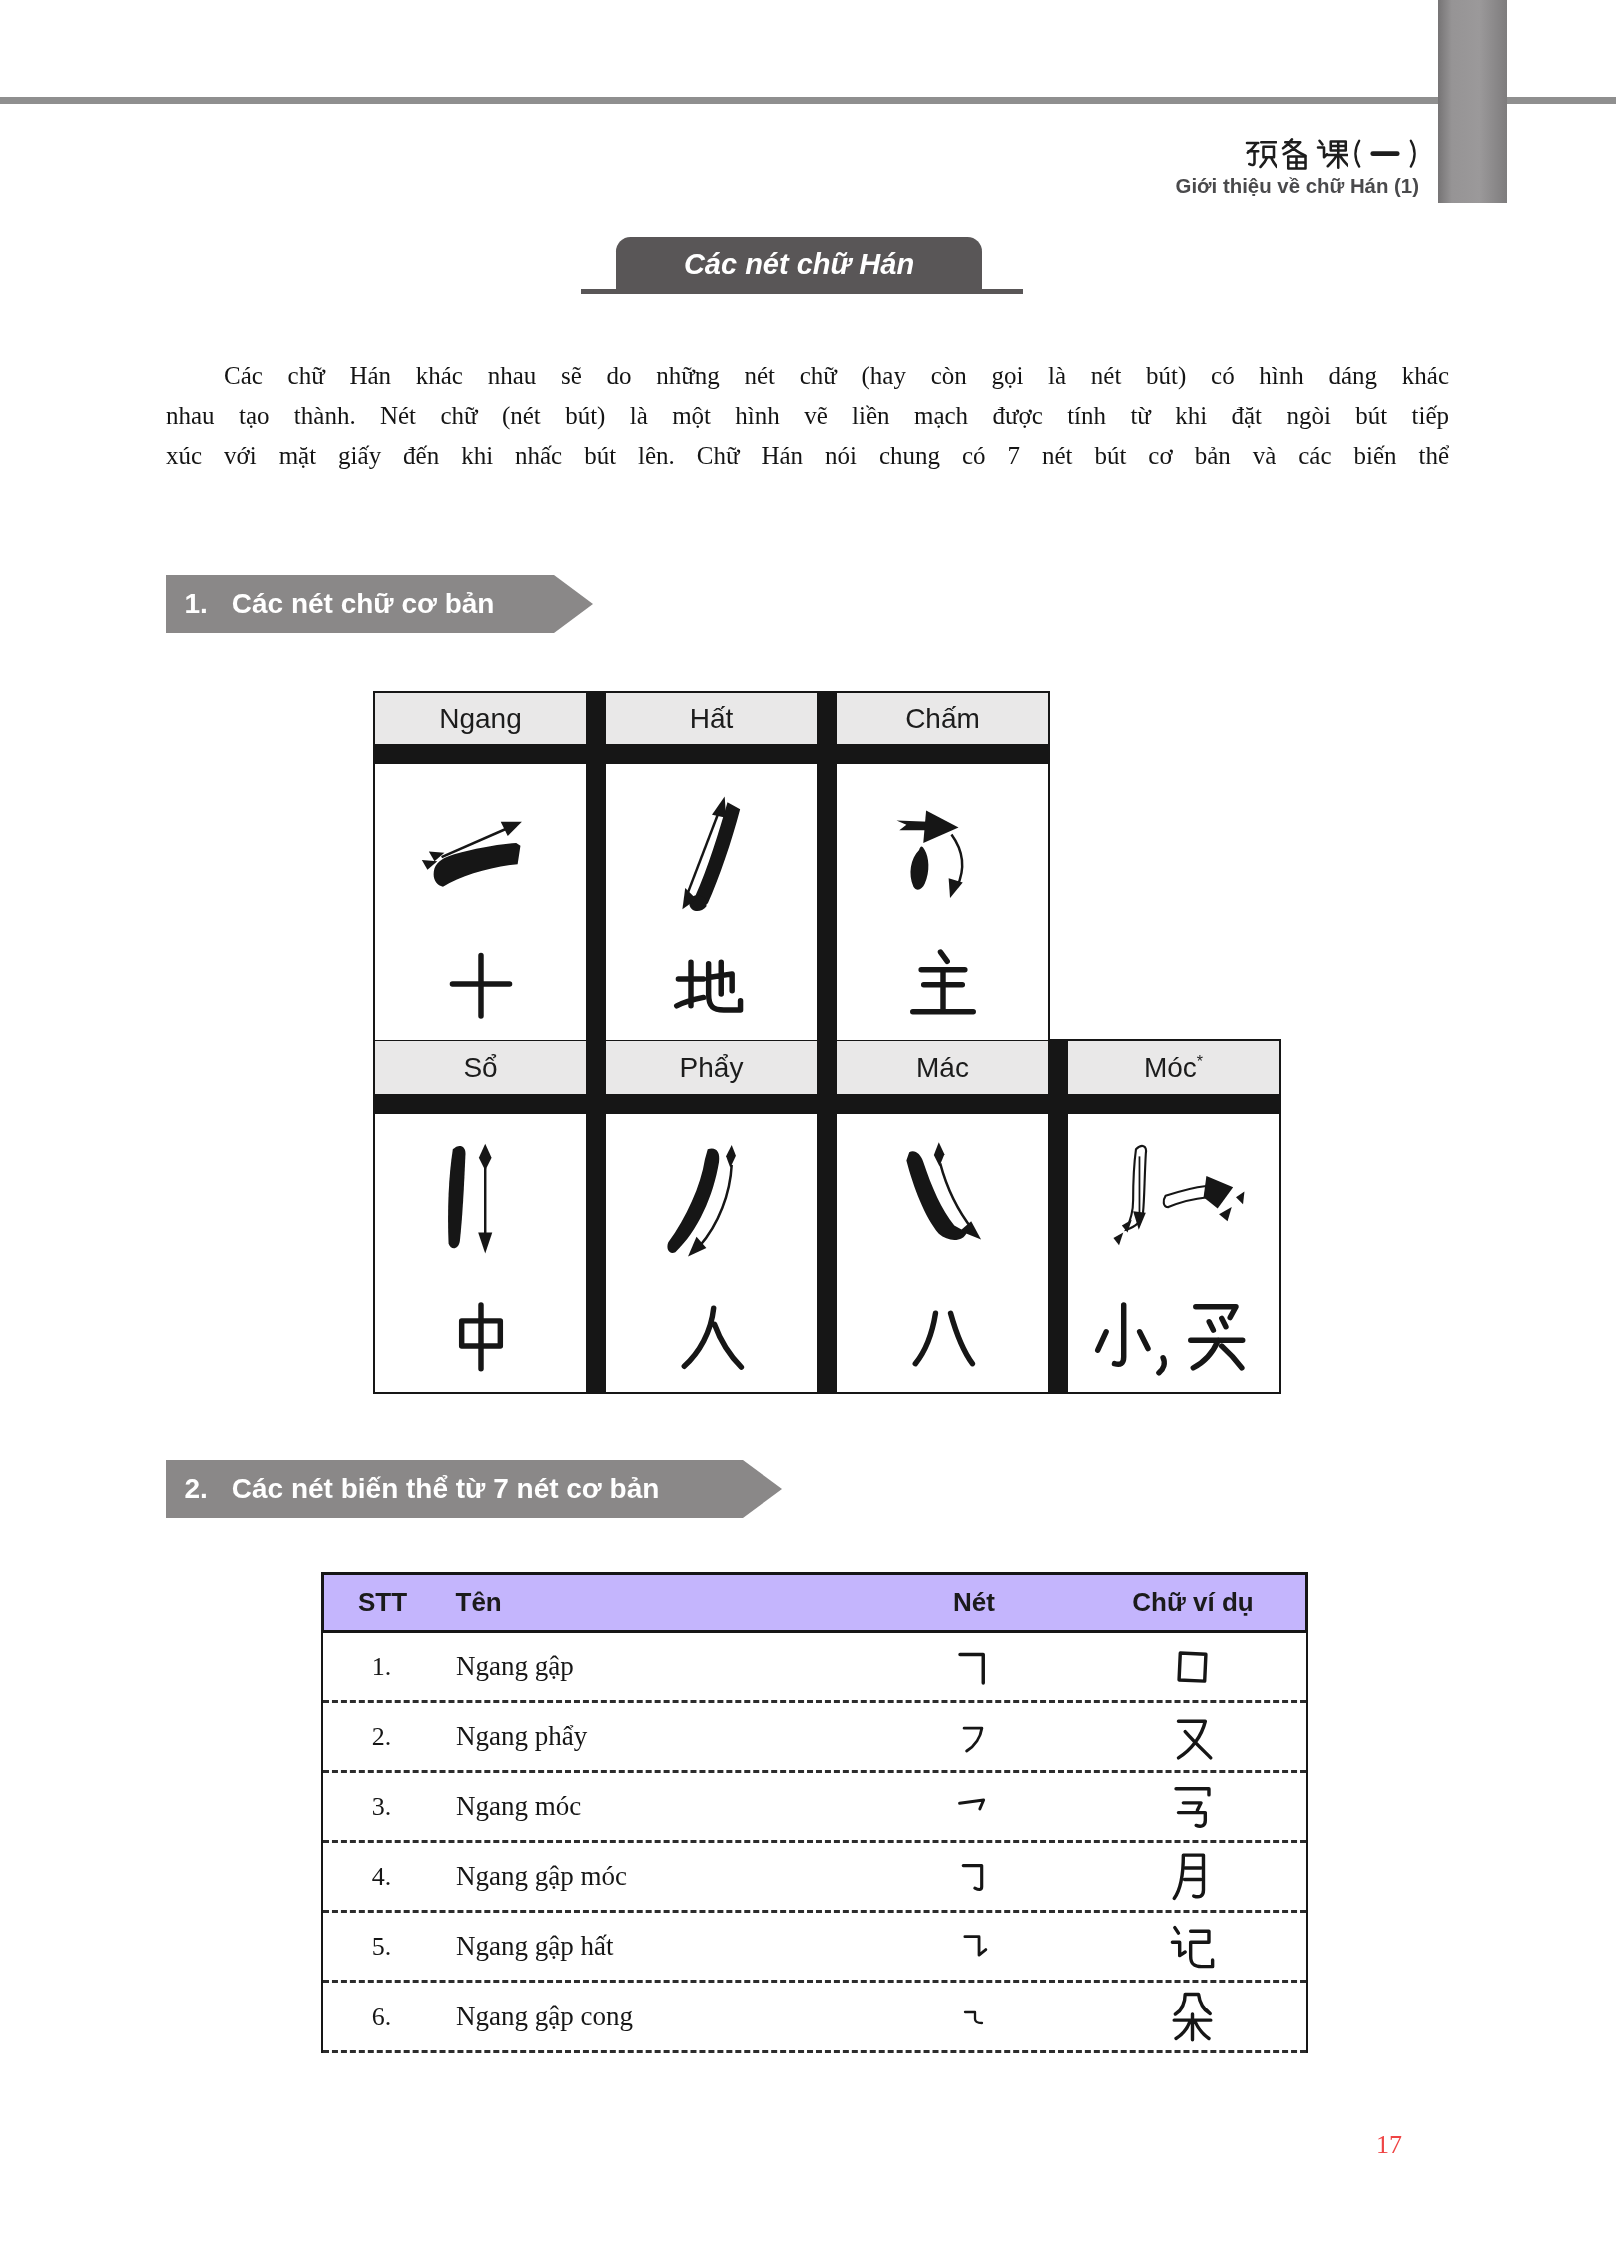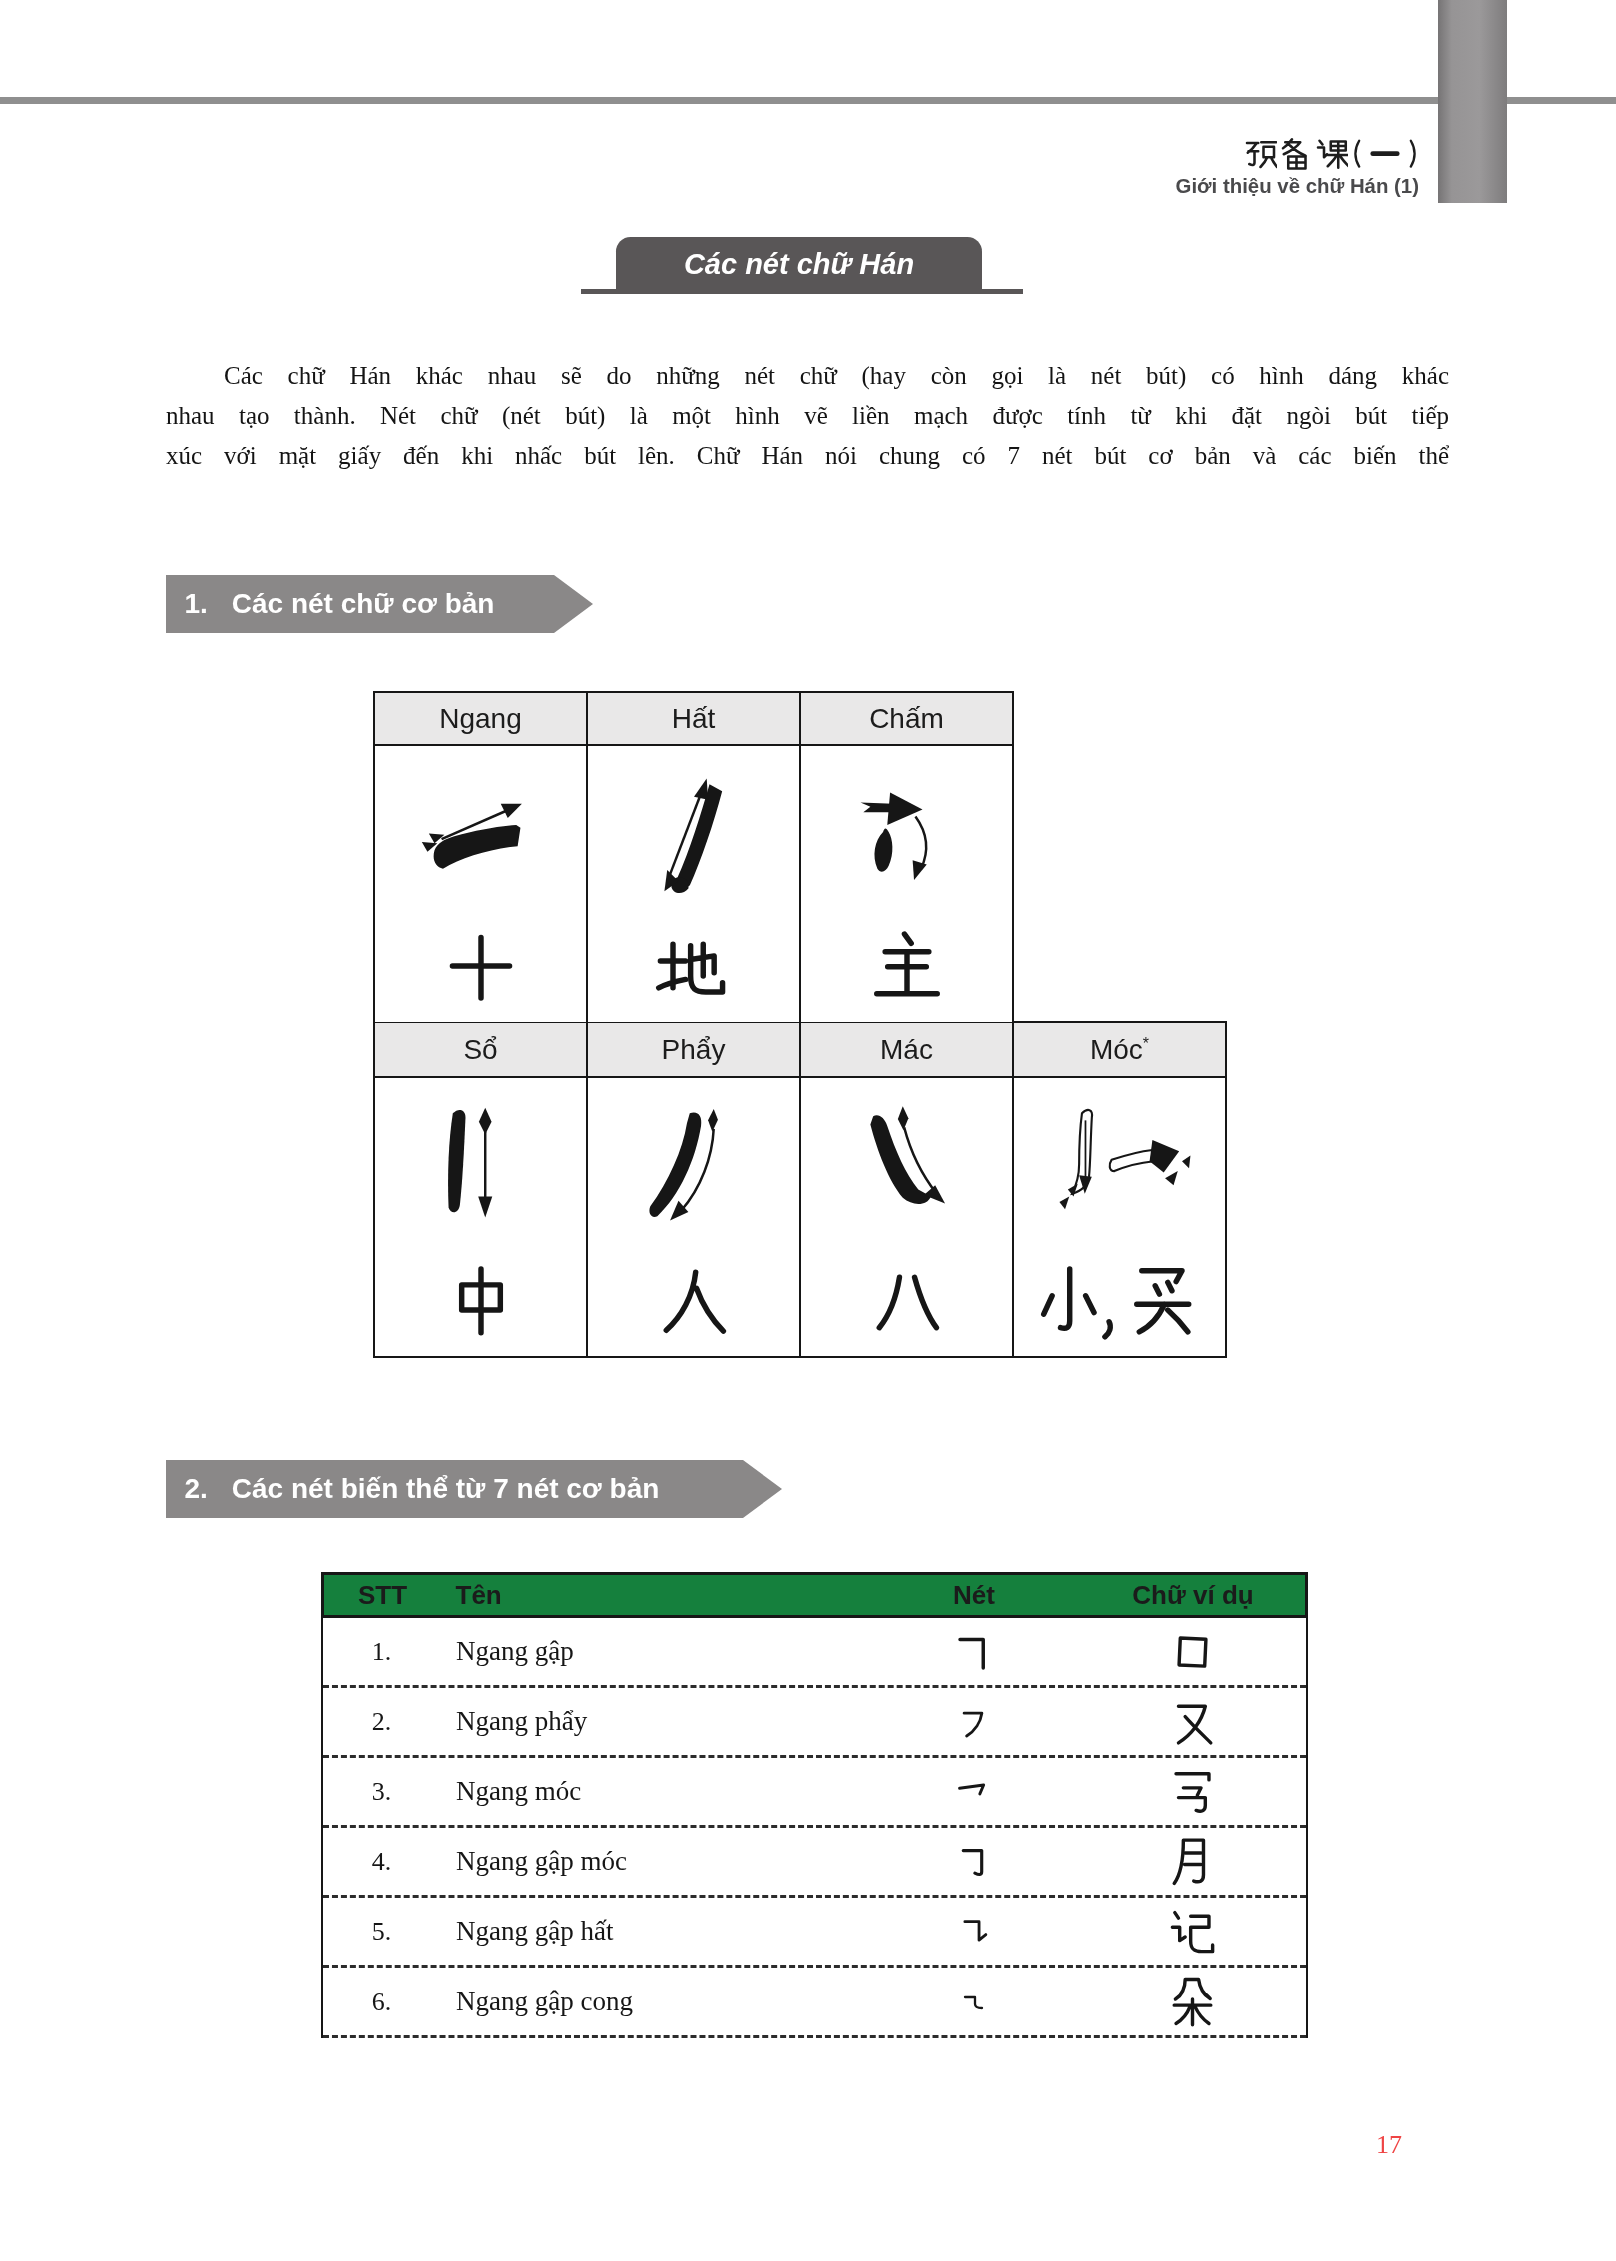--- a/index.html
+++ b/index.html
@@ -38,37 +38,37 @@
   .secbanner::after { content:""; position:absolute; left:100%; top:0; width:0; height:0;
                border-top:29px solid transparent; border-bottom:29px solid transparent;
                border-left:39px solid #8a8888; }
   #banner1 { left:166px; top:575px;  width:388px; }
   #banner2 { left:166px; top:1460px; width:577px; }
   .secnum   { margin-left:18.4px; }
   .sectitle { margin-left:24px; }
 
   
   .t1 { position:absolute; left:373px; top:691px; }
-  .t1grid { display:grid; gap:2px; background:#161616; border:2.6px solid #161616; width:max-content; }
+  .t1grid { display:grid; gap:20px; background:#161616; border:2.6px solid #161616; width:max-content; }
   .gA { grid-template-columns:repeat(3,211px); grid-template-rows:51px 276px; }
   .gB { grid-template-columns:repeat(4,211px); grid-template-rows:53px 278px; margin-top:-2.6px; }
   .hcell { background:#e9e8e8; display:flex; align-items:center; justify-content:center;
            font-family:"Liberation Sans",sans-serif; font-size:28px; color:#1c1c1c; }
   .hcell sup { font-size:16px; margin-top:-12px; }
   .bcell { background:#ffffff; display:flex; flex-direction:column; align-items:center;
            justify-content:space-between; padding:17px 0 14.5px; }
   .art  { height:155px; }
   .char { height:84px; }
   .ck path { stroke:#161616; stroke-width:6.5; fill:none; stroke-linecap:round; stroke-linejoin:round; }
   .thin { stroke:#161616; fill:none; }
 
   
   .t2 { position:absolute; left:321px; top:1572px; width:987px; }
-  .t2head { display:grid; grid-template-columns:117px 428px 210px 228px; height:46px;
-            background:#15803d; border:3.3px solid #161616;
+  .t2head { display:grid; grid-template-columns:117px 428px 210px 228px; height:61px;
+            background:#c4b5fd; border:3.3px solid #161616;
             font-family:"Liberation Sans",sans-serif; font-weight:bold; font-size:26px; color:#1b1b1b; }
   .t2head > div { display:flex; align-items:center; justify-content:center; }
   .t2head .c-ten { justify-content:flex-start; padding-left:14.5px; }
   .t2body { border-left:2.6px solid #161616; border-right:2.6px solid #161616; }
   .t2row { display:grid; grid-template-columns:117px 428px 210px 228px; height:70px;
            border-bottom:3.3px dashed #2c2c2c; align-items:center; }
   .r-stt { text-align:center; font-size:26px; }
   .r-ten { font-size:27px; padding-left:16px; }
   .r-net, .r-vidu { display:flex; align-items:center; justify-content:center; }
   .nk path { stroke:#161616; stroke-width:4.6; fill:none; stroke-linecap:round; stroke-linejoin:round; }

